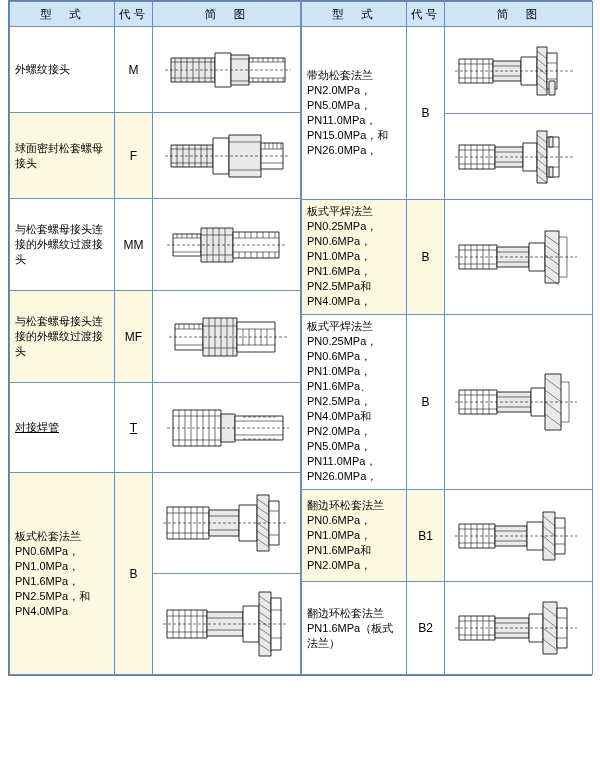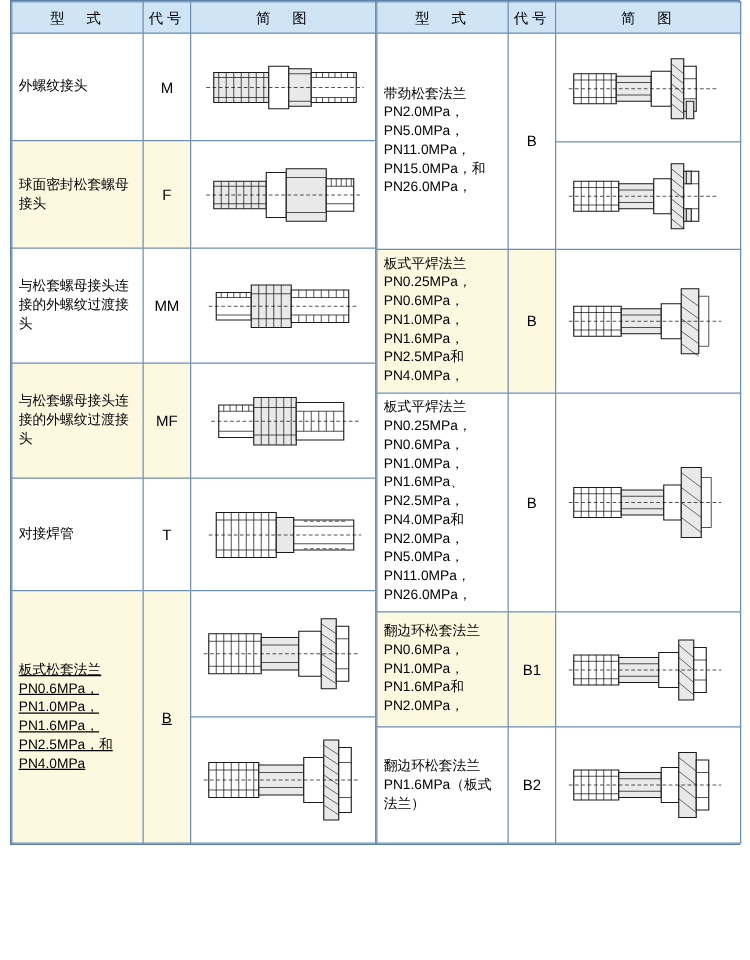--- a/index.html
+++ b/index.html
@@ -176,38 +176,38 @@
               <path class="lnt" d="M46 30 L80 30 M46 52 L80 52"></path>
               <path class="lnt" d="M52 22 L52 60 M58 22 L58 60 M64 22 L64 60 M70 22 L70 60 M76 22 L76 60"></path>
               <path class="fillwhite" d="M80 26 L118 26 L118 56 L80 56 Z"></path>
               <path class="lnt" d="M80 33 L118 33 M80 49 L118 49"></path>
               <path class="lnt" d="M86 33 L86 49 M92 33 L92 49 M98 33 L98 49 M104 33 L104 49 M110 33 L110 49"></path>
               <path class="dash" d="M12 41 L130 41"></path>
             </svg>
           </td>
         </tr>
 
-        <tr style="height:90px;">
+        <tr style="height:90px;text-decoration:underline;">
           <td class="type wt">对接焊管</td>
           <td class="code wt">T</td>
           <td class="fig wt">
             <svg width="140" height="80" viewBox="0 0 140 80">
               <path class="fillwhite" d="M16 22 L64 22 L64 58 L16 58 Z"></path>
               <path class="lnt" d="M16 28 L64 28 M16 52 L64 52"></path>
               <path class="lnt" d="M22 22 L22 58 M28 22 L28 58 M34 22 L34 58 M40 22 L40 58 M46 22 L46 58 M52 22 L52 58 M58 22 L58 58"></path>
               <path class="fillgray" d="M64 26 L78 26 L78 54 L64 54 Z"></path>
               <path class="fillwhite" d="M78 28 L126 28 L126 52 L78 52 Z"></path>
               <path class="lnt" d="M78 33 L126 33 M78 47 L126 47"></path>
               <path class="dash" d="M10 40 L132 40"></path>
               <path class="dash" d="M86 29 L120 29 M86 51 L120 51"></path>
             </svg>
           </td>
         </tr>
 
-        <tr style="height:101px;text-decoration:underline;">
+        <tr style="height:101px;">
           <td class="type hl" rowspan="2" style="white-space:pre-line;">板式松套法兰
 PN0.6MPa，PN1.0MPa，PN1.6MPa，PN2.5MPa，和PN4.0MPa</td>
           <td class="code hl" rowspan="2">B</td>
           <td class="fig wt">
             <svg width="140" height="92" viewBox="0 0 140 92">
               <path class="fillwhite" d="M10 30 L52 30 L52 62 L10 62 Z"></path>
               <path class="lnt" d="M10 36 L52 36 M10 56 L52 56"></path>
               <path class="lnt" d="M16 30 L16 62 M22 30 L22 62 M28 30 L28 62 M34 30 L34 62 M40 30 L40 62 M46 30 L46 62"></path>
               <path class="fillgray" d="M52 33 L82 33 L82 59 L52 59 Z"></path>
               <path class="lnt" d="M52 39 L82 39 M52 53 L82 53"></path>

